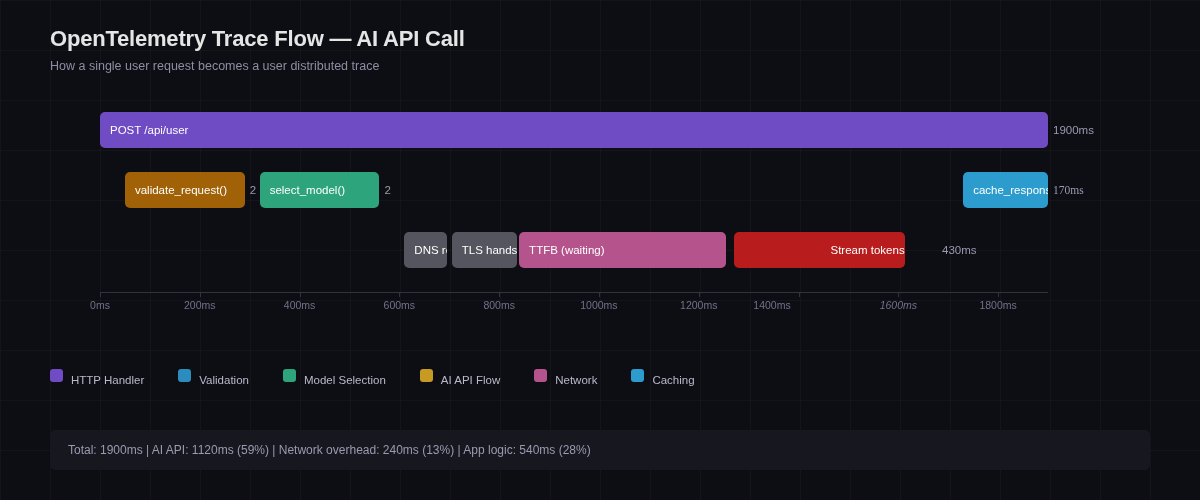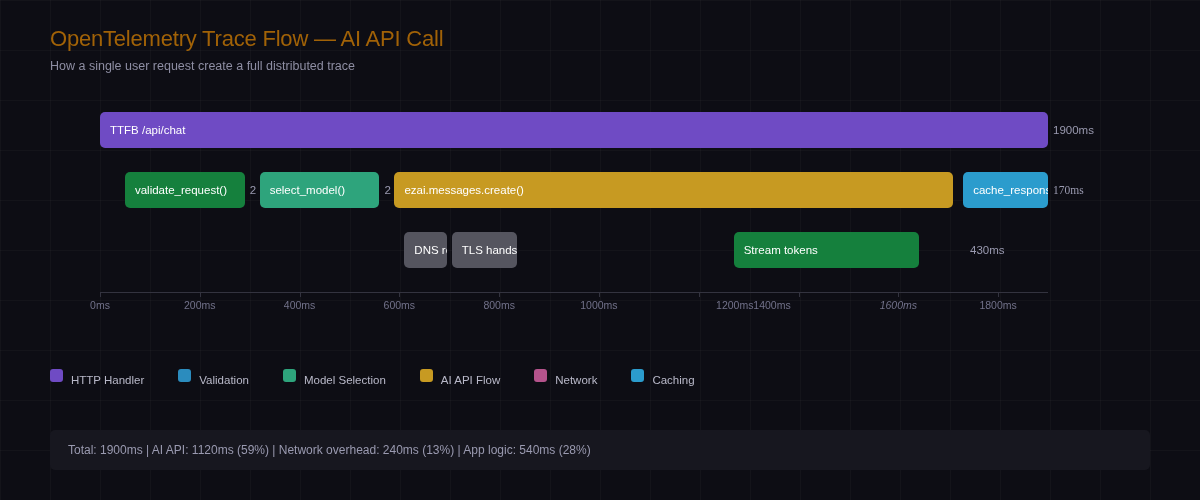--- a/index.html
+++ b/index.html
@@ -29,22 +29,22 @@
   #page {
     position: absolute;
     left: 0; top: 0;
     width: 1200px; height: 500px;
   }
 
   
   #header { position: absolute; left: 50px; top: 26px; }
   #page-title {
     font-size: 22px;
-    font-weight: normal;
-    color: #a16207;
+    font-weight: bold;
+    color: #e5e5e5;
     letter-spacing: -0.2px;
     white-space: nowrap;
     text-align: center;
   }
   #page-subtitle {
     font-size: 12.5px;
     color: #8e8ea3;
     margin-top: 7px;
     white-space: nowrap;
   }
@@ -175,77 +175,77 @@
 </style>
 </head>
 <body>
 
 <div id="grid-bg"></div>
 
 <div id="page">
 
   <div id="header">
     <div id="page-title">OpenTelemetry Trace Flow — AI API Call</div>
-    <div id="page-subtitle">How a single user request create a full distributed trace</div>
+    <div id="page-subtitle">How a single user request becomes a user distributed trace</div>
   </div>
 
   <div id="waterfall">
       <div class="span-row" style="top: 8px;">
         <div class="span-bar" title="POST /api/chat" style="left: 100px; width: 948px; background: rgb(111, 75, 196);">
-          <span class="span-label">TTFB /api/chat</span>
+          <span class="span-label">POST /api/user</span>
         </div>
         <div class="span-dur" style="left: 1048px;">1900ms</div>
       </div>
       <div class="span-row" style="top: 68px;">
-        <div class="span-bar" title="validate_request()" style="left: 124.947px; width: 119.747px; background: #15803d;">
+        <div class="span-bar" title="validate_request()" style="left: 124.947px; width: 119.747px; background: #a16207;">
           <span class="span-label">validate_request()</span>
         </div>
         <div class="span-dur" style="left: 244.695px;">2</div>
         <div class="span-bar" title="select_model()" style="left: 259.663px; width: 119.747px; background: rgb(46, 164, 124);">
           <span class="span-label">select_model()</span>
         </div>
         <div class="span-dur" style="left: 379.411px;">2</div>
-        <div class="span-bar" title="ezai.messages.create()" style="left: 394.379px; width: 558.821px; background: rgb(199, 154, 34);">
-          <span class="span-label">ezai.messages.create()</span>
-        </div>
         <div class="span-bar" title="cache_response()" style="left: 963.179px; width: 84.8211px; background: rgb(43, 156, 205);">
           <span class="span-label">cache_response()</span>
         </div>
         <div class="span-dur" style="left: 1048px; font-family: Liberation Serif, serif;">170ms</div>
       </div>
       <div class="span-row" style="top: 128px;">
         <div class="span-bar" title="DNS resolve" style="left: 404.358px; width: 42.4105px; background: rgb(85, 85, 95);">
           <span class="span-label">DNS resolve</span>
         </div>
         <div class="span-bar" title="TLS handshake" style="left: 451.758px; width: 64.8632px; background: rgb(85, 85, 95);">
           <span class="span-label">TLS handshake</span>
         </div>
-        <div class="span-bar" title="Stream tokens" style="left: 733.663px; width: 185px; background: #15803d;">
+        <div class="span-bar" title="TTFB (waiting)" style="left: 519.116px; width: 207.063px; background: rgb(181, 83, 140);">
+          <span class="span-label">TTFB (waiting)</span>
+        </div>
+        <div class="span-bar" title="Stream tokens" style="left: 733.663px; width: 171px; background: #b91c1c; justify-content: flex-end;">
           <span class="span-label">Stream tokens</span>
         </div>
-        <div class="span-dur" style="left: 965px;">430ms</div>
+        <div class="span-dur" style="left: 937px;">430ms</div>
       </div>
     </div>
 
   <div id="axis">
     <div id="axis-line"></div>
   <div class="tick" style="left: 100px;"></div>
       <div class="tick-label" style="left: 100px;">0ms</div>
       <div class="tick" style="left: 199.789px;"></div>
       <div class="tick-label" style="left: 199.789px;">200ms</div>
       <div class="tick" style="left: 299.579px;"></div>
       <div class="tick-label" style="left: 299.579px;">400ms</div>
       <div class="tick" style="left: 399.368px;"></div>
       <div class="tick-label" style="left: 399.368px;">600ms</div>
       <div class="tick" style="left: 499.158px;"></div>
       <div class="tick-label" style="left: 499.158px;">800ms</div>
       <div class="tick" style="left: 598.947px;"></div>
       <div class="tick-label" style="left: 598.947px;">1000ms</div>
       <div class="tick" style="left: 698.737px;"></div>
-      <div class="tick-label" style="left: 698.737px; margin-left: 36px;">1200ms</div>
+      <div class="tick-label" style="left: 698.737px;">1200ms</div>
       <div class="tick" style="left: 798.526px;"></div>
       <div class="tick-label" style="left: 772px;">1400ms</div>
       <div class="tick" style="left: 898.316px;"></div>
       <div class="tick-label" style="left: 898.316px; font-style: italic;">1600ms</div>
       <div class="tick" style="left: 998.105px;"></div>
       <div class="tick-label" style="left: 998.105px;">1800ms</div>
     </div>
 
   <div id="legend">
     <div id="legend-items">

